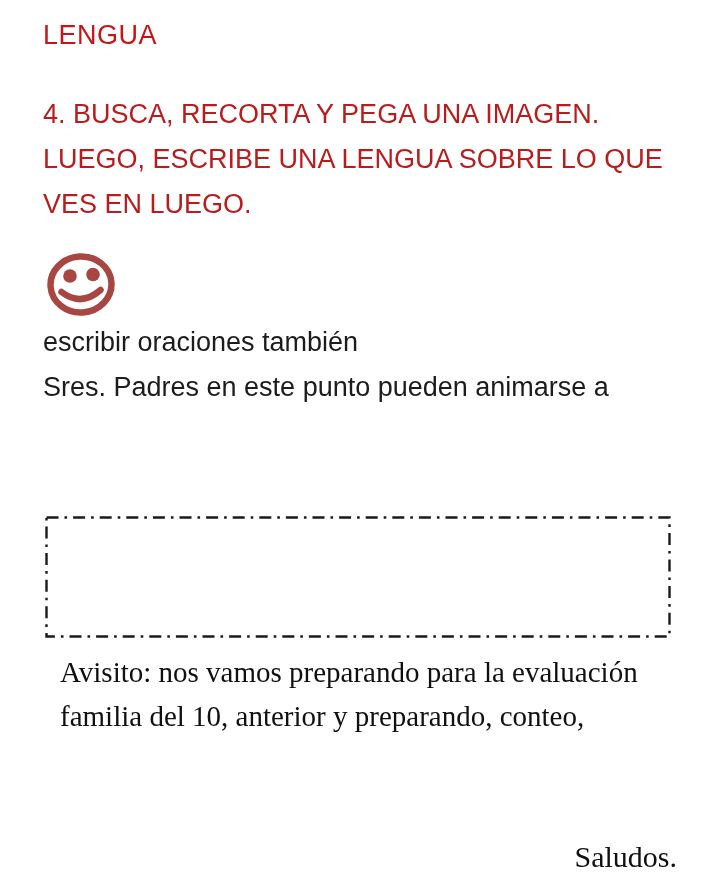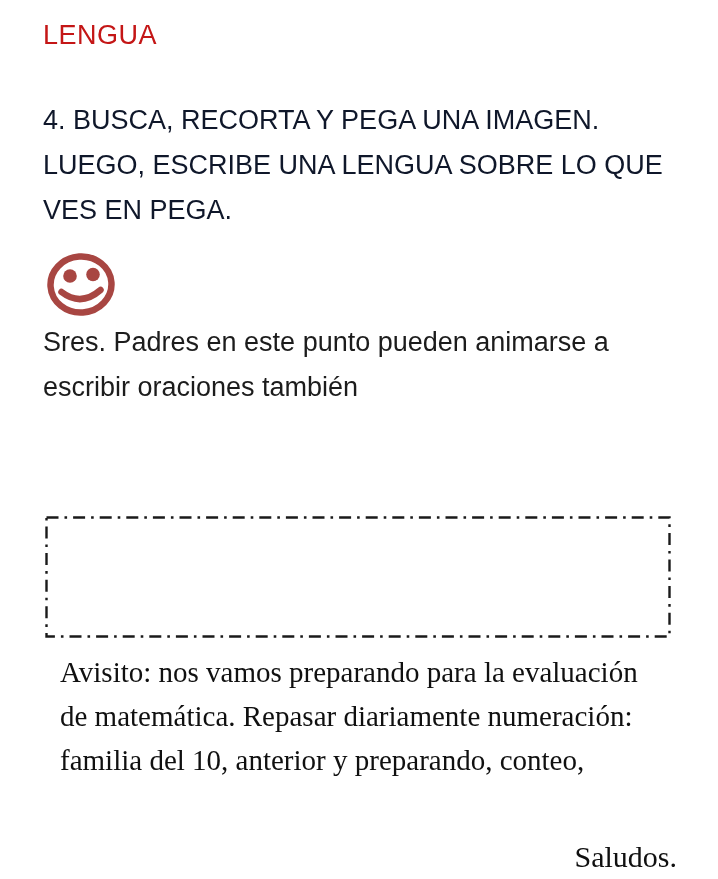--- a/index.html
+++ b/index.html
@@ -20,24 +20,24 @@
     left: 43px;
     top: 20px;
     font-size: 27px;
     font-weight: 500;
     color: #c41616;
     letter-spacing: 0.5px;
   }
   .task-block {
     position: absolute;
     left: 43px;
-    top: 98px;
+    top: 92px;
     font-size: 27px;
     line-height: 45px;
-    color: #0f172a;
+    color: #b91c1c;
     white-space: nowrap;
   }
   .smiley-wrap {
     position: absolute;
     left: 45px;
     top: 251px;
     width: 72px;
     height: 67px;
   }
   .parents-block {
@@ -78,44 +78,43 @@
 </head>
 <body>
 
 <div class="page">
 
   <div class="subject-header">LENGUA</div>
 
   <div class="task-block">
     <div>4. BUSCA, RECORTA Y PEGA UNA IMAGEN.</div>
     <div>LUEGO, ESCRIBE UNA LENGUA SOBRE LO QUE</div>
-    <div>VES EN PEGA.</div>
+    <div>VES EN LUEGO.</div>
   </div>
 
   <div class="smiley-wrap">
     <svg width="72" height="67" viewBox="0 0 72 67">
       <ellipse cx="36" cy="33.5" rx="30.5" ry="28" fill="none" stroke-width="6.5" transform="rotate(-4 36 33.5)" stroke="#a84642"></ellipse>
       <circle cx="25" cy="25" r="6.8" fill="#a84642"></circle>
       <circle cx="48" cy="23.5" r="6.8" fill="#a84642"></circle>
       <path d="M16.5 41 Q36 56 55.5 39" fill="none" stroke-width="6.5" stroke-linecap="round" stroke="#a84642"></path>
     </svg>
   </div>
 
   <div class="parents-block">
+    <div>escribir oraciones también</div>
     <div>Sres. Padres en este punto pueden animarse a</div>
-    <div>escribir oraciones también</div>
   </div>
 
   <div class="paste-box">
     <svg width="626" height="123" viewBox="0 0 626 123">
       <rect x="1.5" y="1.5" width="623" height="119" fill="none" stroke-width="2.4" stroke-dasharray="12 6 2.6 6" stroke="#1a1a1a"></rect>
     </svg>
   </div>
 
   <div class="notice-block">
     <div>Avisito: nos vamos preparando para la evaluación</div>
-    <div>de matemática. Repasar diariamente numeración:</div>
     <div>familia del 10, anterior y preparando, conteo,</div>
   </div>
 
   <div class="closing-line">Saludos.</div>
 
 </div>
 
 </body></html>

